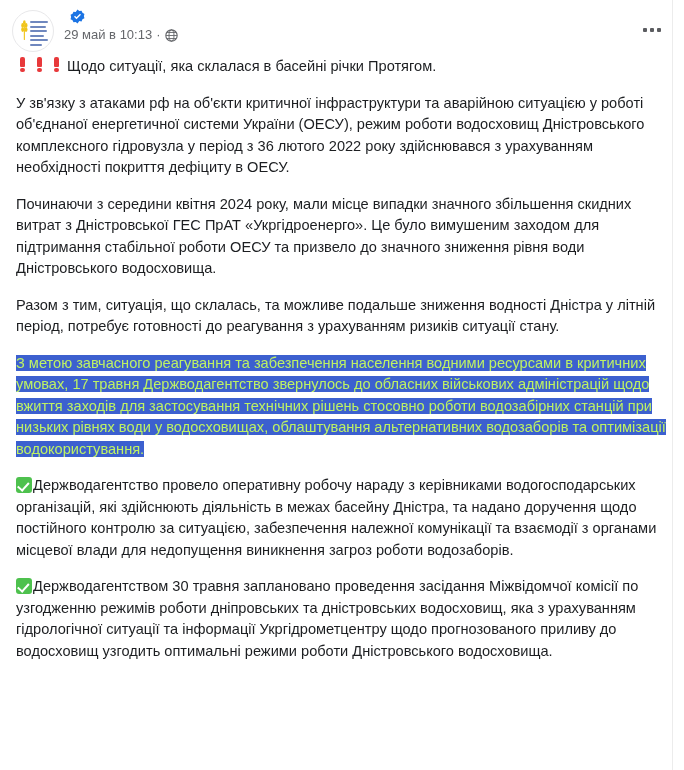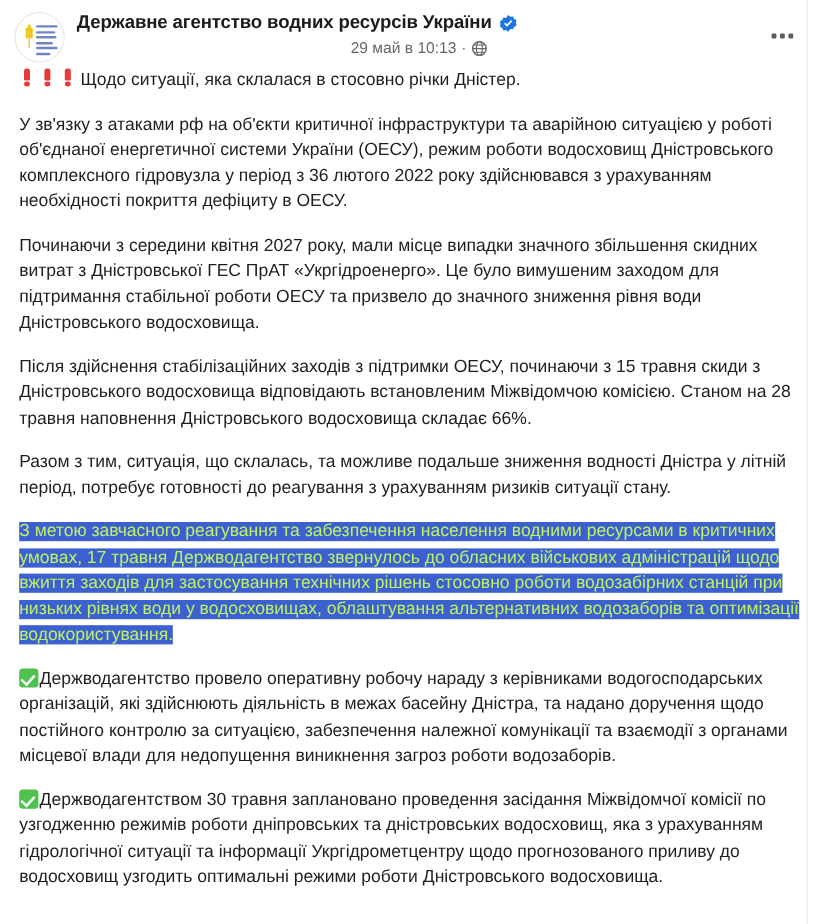--- a/index.html
+++ b/index.html
@@ -82,21 +82,20 @@
     flex: 0 0 15px;
     display: inline-block;
   }
   .meta-row {
     margin-top: 3px;
     display: flex;
     align-items: center;
     color: #65676b;
     font-size: 13px;
     line-height: 16px;
-    justify-content: center;
   }
   .meta-sep { margin: 0 4px; }
   .globe-icon { width: 13px; height: 13px; display:inline-block; }
   .menu-dots {
     flex: 0 0 36px;
     height: 36px;
     display: flex;
     align-items: center;
     justify-content: center;
     margin-top: 4px;
@@ -203,21 +202,20 @@
           <div class="ln"></div>
           <div class="ln"></div>
         <div class="ln"></div>
           <div class="ln"></div>
           <div class="ln"></div>
       </div>
     </div>
 
     <div class="header-text">
       <div class="name-row">
-        <span class="page-name">Державне агентство водних ресурсів України</span>
         <svg class="verified" viewBox="0 0 16 16">
           <path fill="#1b74e4" d="M8 0.6l1.9 1.5 2.4-.3 1 2.2 2.1 1.2-.6 2.3.6 2.3-2.1 1.2-1 2.2-2.4-.3L8 15.4l-1.9-1.5-2.4.3-1-2.2L.6 10.8l.6-2.3-.6-2.3 2.1-1.2 1-2.2 2.4.3z"></path>
           <path fill="#ffffff" d="M6.9 10.9L4.3 8.3l1.06-1.06 1.54 1.54 3.74-3.74L11.7 6.1z"></path>
         </svg>
       </div>
       <div class="meta-row">
         <span>29 май в 10:13</span>
         <span class="meta-sep">·</span>
         <svg class="globe-icon" viewBox="0 0 16 16">
           <circle cx="8" cy="8" r="7" fill="none" stroke="#65676b" stroke-width="1.4"></circle>
@@ -230,34 +228,31 @@
     <div class="menu-dots">
       <span></span>
       <span></span>
       <span></span>
     </div>
   </div>
 
   <div class="post-body">
 
     <p class="para">
-      <span class="emo bang"><i class="stem"></i><i class="dot"></i></span><span class="emo bang"><i class="stem"></i><i class="dot"></i></span><span class="emo bang"><i class="stem"></i><i class="dot"></i></span><span>Щодо ситуації, яка склалася в стосовно річки Дністер.</span>
+      <span class="emo bang"><i class="stem"></i><i class="dot"></i></span><span class="emo bang"><i class="stem"></i><i class="dot"></i></span><span class="emo bang"><i class="stem"></i><i class="dot"></i></span><span>Щодо ситуації, яка склалася в басейні річки Протягом.</span>
     </p>
 
     <p class="para">
       <span>У зв'язку з атаками рф на об'єкти критичної інфраструктури та аварійною ситуацією у роботі об'єднаної енергетичної системи України (ОЕСУ), режим роботи водосховищ Дністровського комплексного гідровузла у період з 36 лютого 2022 року здійснювався з урахуванням необхідності покриття дефіциту в ОЕСУ.</span>
     </p>
 
     <p class="para">
-      <span>Починаючи з середини квітня 2027 року, мали місце випадки значного збільшення скидних витрат з Дністровської ГЕС ПрАТ «Укргідроенерго». Це було вимушеним заходом для підтримання стабільної роботи ОЕСУ та призвело до значного зниження рівня води Дністровського водосховища.</span>
-    </p>
-
-    <p class="para">
-      <span>Після здійснення стабілізаційних заходів з підтримки ОЕСУ, починаючи з 15 травня скиди з Дністровського водосховища відповідають встановленим Міжвідомчою комісією. Станом на 28 травня наповнення Дністровського водосховища складає 66%.</span>
-    </p>
+      <span>Починаючи з середини квітня 2024 року, мали місце випадки значного збільшення скидних витрат з Дністровської ГЕС ПрАТ «Укргідроенерго». Це було вимушеним заходом для підтримання стабільної роботи ОЕСУ та призвело до значного зниження рівня води Дністровського водосховища.</span>
+    </p>
+
 
 
     <p class="para">
       <span>Разом з тим, ситуація, що склалась, та можливе подальше зниження водності Дністра у літній період, потребує готовності до реагування з урахуванням ризиків ситуації стану.</span>
     </p>
 
     <p class="para">
       <span class="highlight">З метою завчасного реагування та забезпечення населення водними ресурсами в критичних умовах, 17 травня Держводагентство звернулось до обласних військових адміністрацій щодо вжиття заходів для застосування технічних рішень стосовно роботи водозабірних станцій при низьких рівнях води у водосховищах, облаштування альтернативних водозаборів та оптимізації водокористування.</span>
     </p>
 

